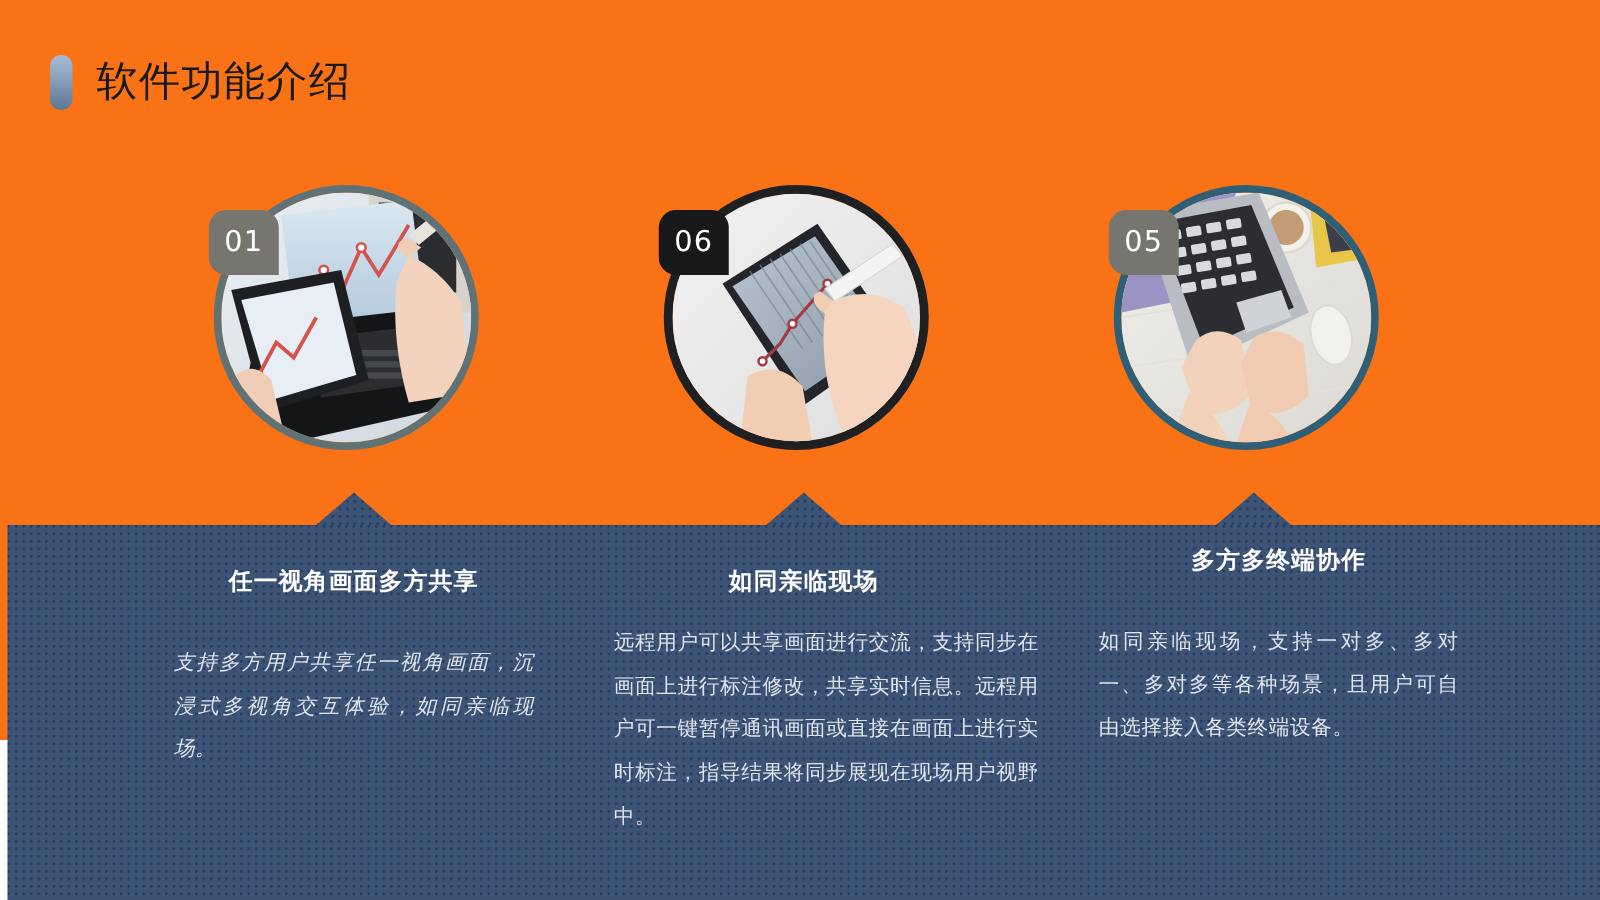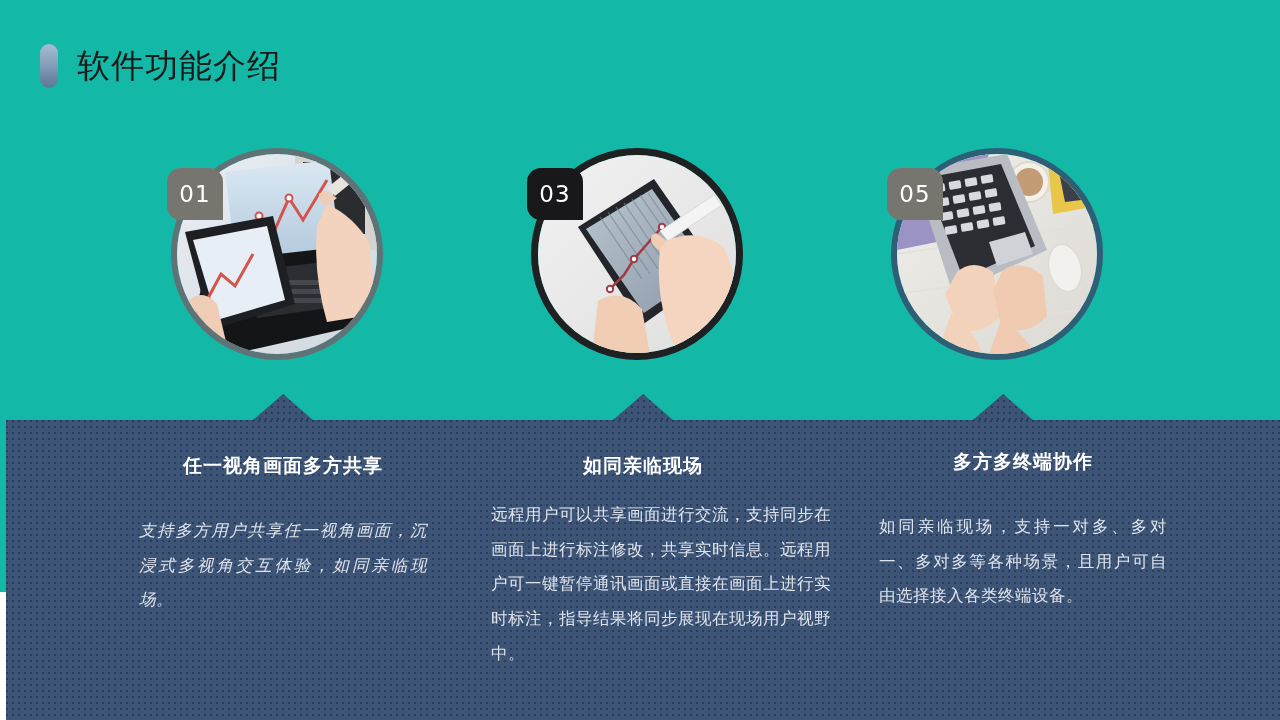--- a/index.html
+++ b/index.html
@@ -14,21 +14,21 @@
     overflow: hidden;
     font-family: "Liberation Sans", "DejaVu Sans", sans-serif;
   }
 
   
   .slide {
     position: absolute;
     left: 0; top: 0;
     width: 1280px;
     height: 592px;
-    background: #14b8a6;
+    background: #f97316;
   }
 
   
   .title-row {
     position: absolute;
     left: 40px;
     top: 38px;
     height: 56px;
     display: flex;
     align-items: center;
@@ -163,21 +163,21 @@
     text-align: center;
     color: #ffffff;
     font-weight: bold;
     font-size: 19px;
     line-height: 1;
     letter-spacing: 1px;
     font-family: "Liberation Sans", "DejaVu Sans", sans-serif;
   }
   .col1 .col-title { margin-top: 36px; }
   .col2 .col-title { margin-top: 36px; }
-  .col3 .col-title { margin-top: 32px; }
+  .col3 .col-title { margin-top: 19px; }
 
   .col-body {
     color: #dfe4ec;
     font-size: 16.5px;
     line-height: 2.1;
     letter-spacing: 0.5px;
     font-family: "Liberation Sans", "DejaVu Sans", sans-serif;
   }
   .col1 .col-body {
     margin-top: 38px;
@@ -285,21 +285,21 @@
               <circle cx="96" cy="104" r="3.2"></circle>
               <circle cx="124" cy="72" r="3.2"></circle>
             </g>
             <path d="M122 76 L176 40 L184 50 L130 86 Z" fill="#f4f4f4" stroke="#d8d8d8" stroke-width="1"></path>
             <path d="M118 78 L132 88 L122 96 Q110 88 114 80 Z" fill="#f1cdb4"></path>
             <path d="M128 86 Q160 72 186 92 L200 128 L200 200 L140 200 Q116 148 122 94 Z" fill="#f5d5c0"></path>
             <path d="M60 146 Q84 132 104 154 L112 200 L54 200 Z" fill="#f1cdb4"></path>
           </svg>
         </div>
       </div>
-      <div class="num-badge dark">03</div>
+      <div class="num-badge dark">06</div>
     </div>
 
     <div class="circle-wrap c3">
       <div class="photo-circle ring-teal">
         <div class="photo-inner">
           <svg width="200" height="200" viewBox="0 0 200 200">
             <defs>
               <linearGradient id="bg3" x1="0" y1="0" x2="1" y2="1">
                 <stop offset="0%" stop-color="#f0efeb"></stop>
                 <stop offset="100%" stop-color="#dcd9d3"></stop>

